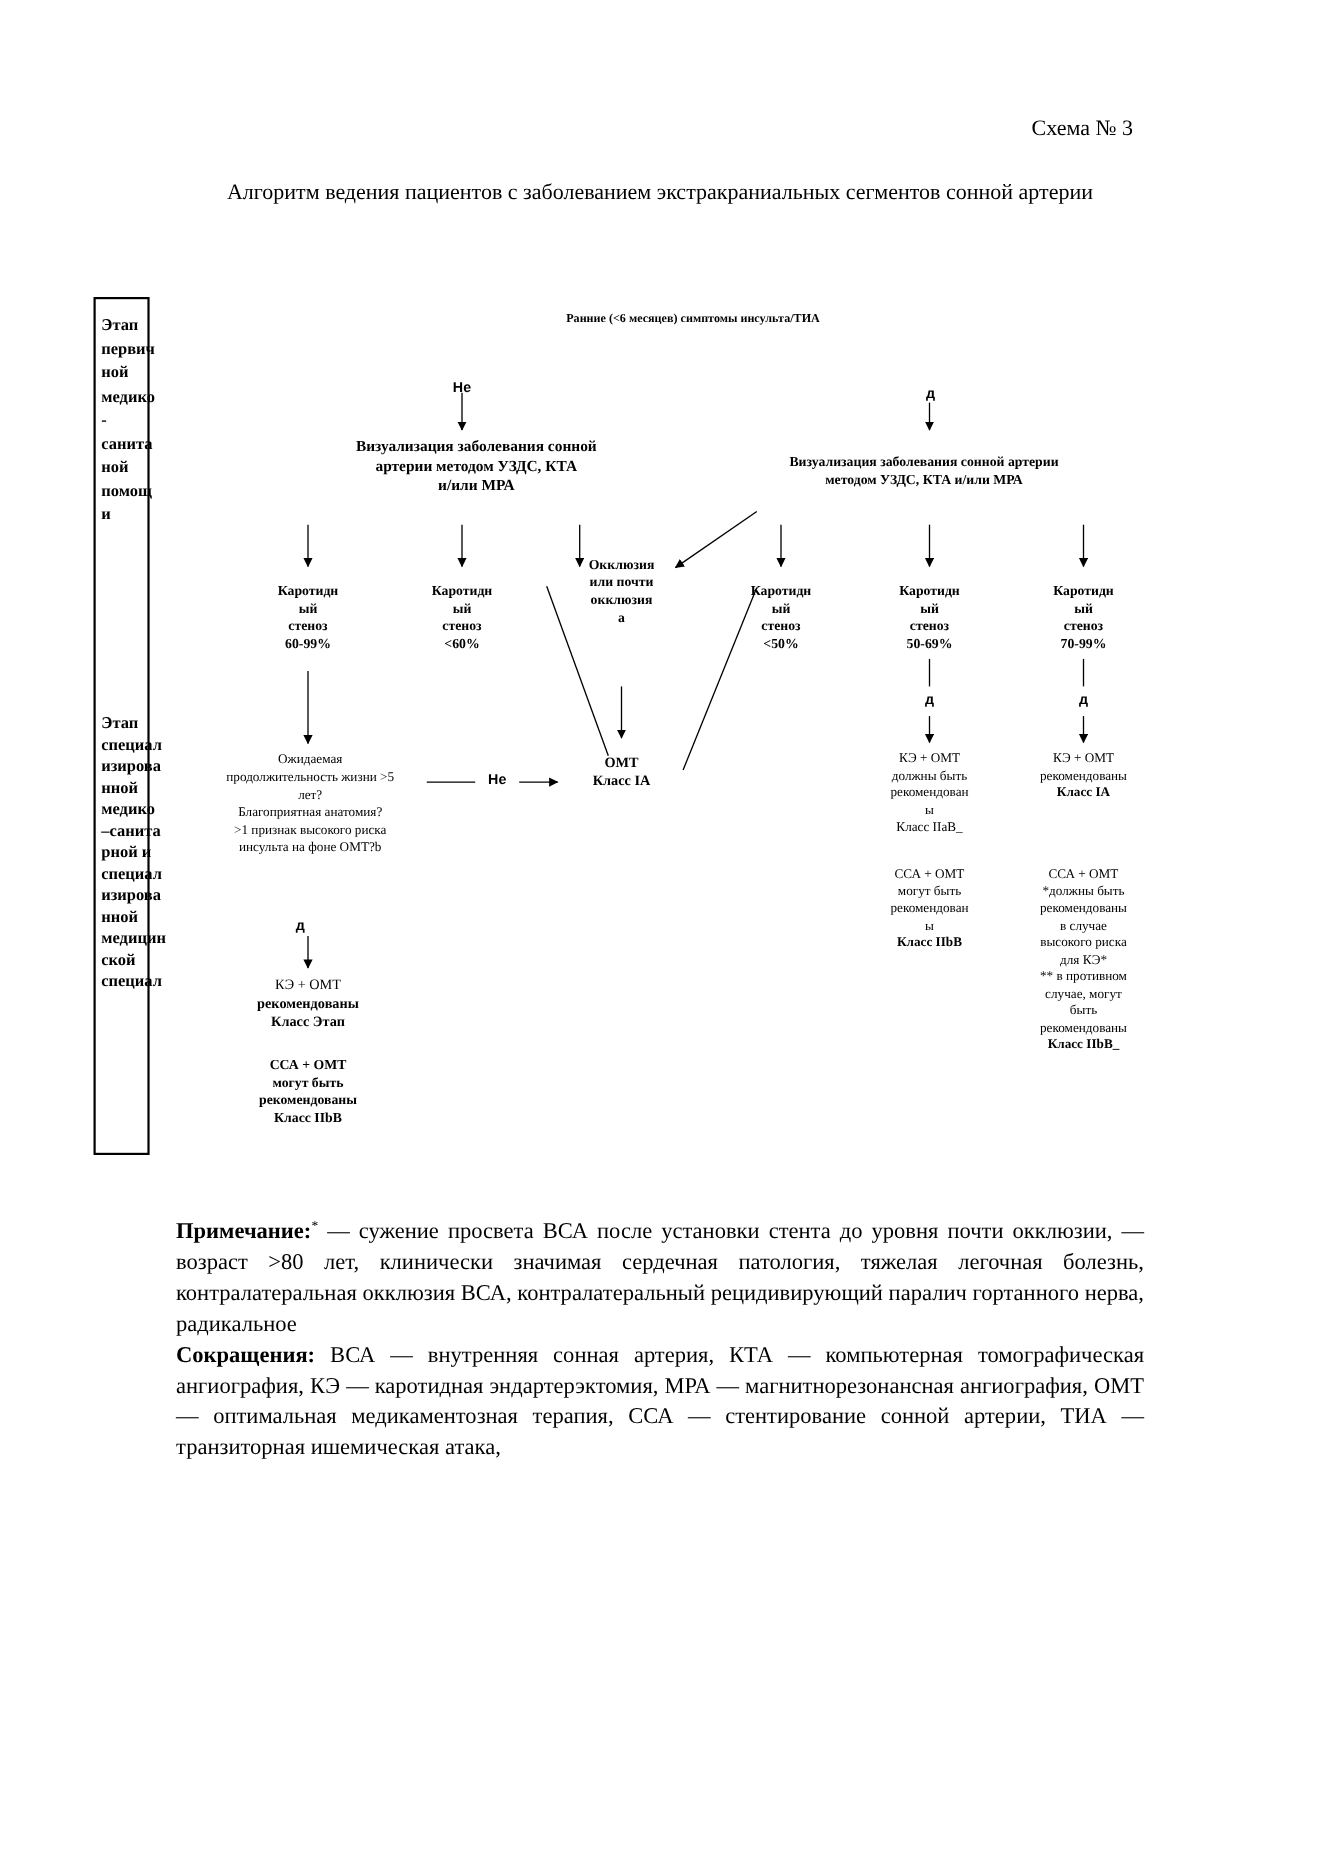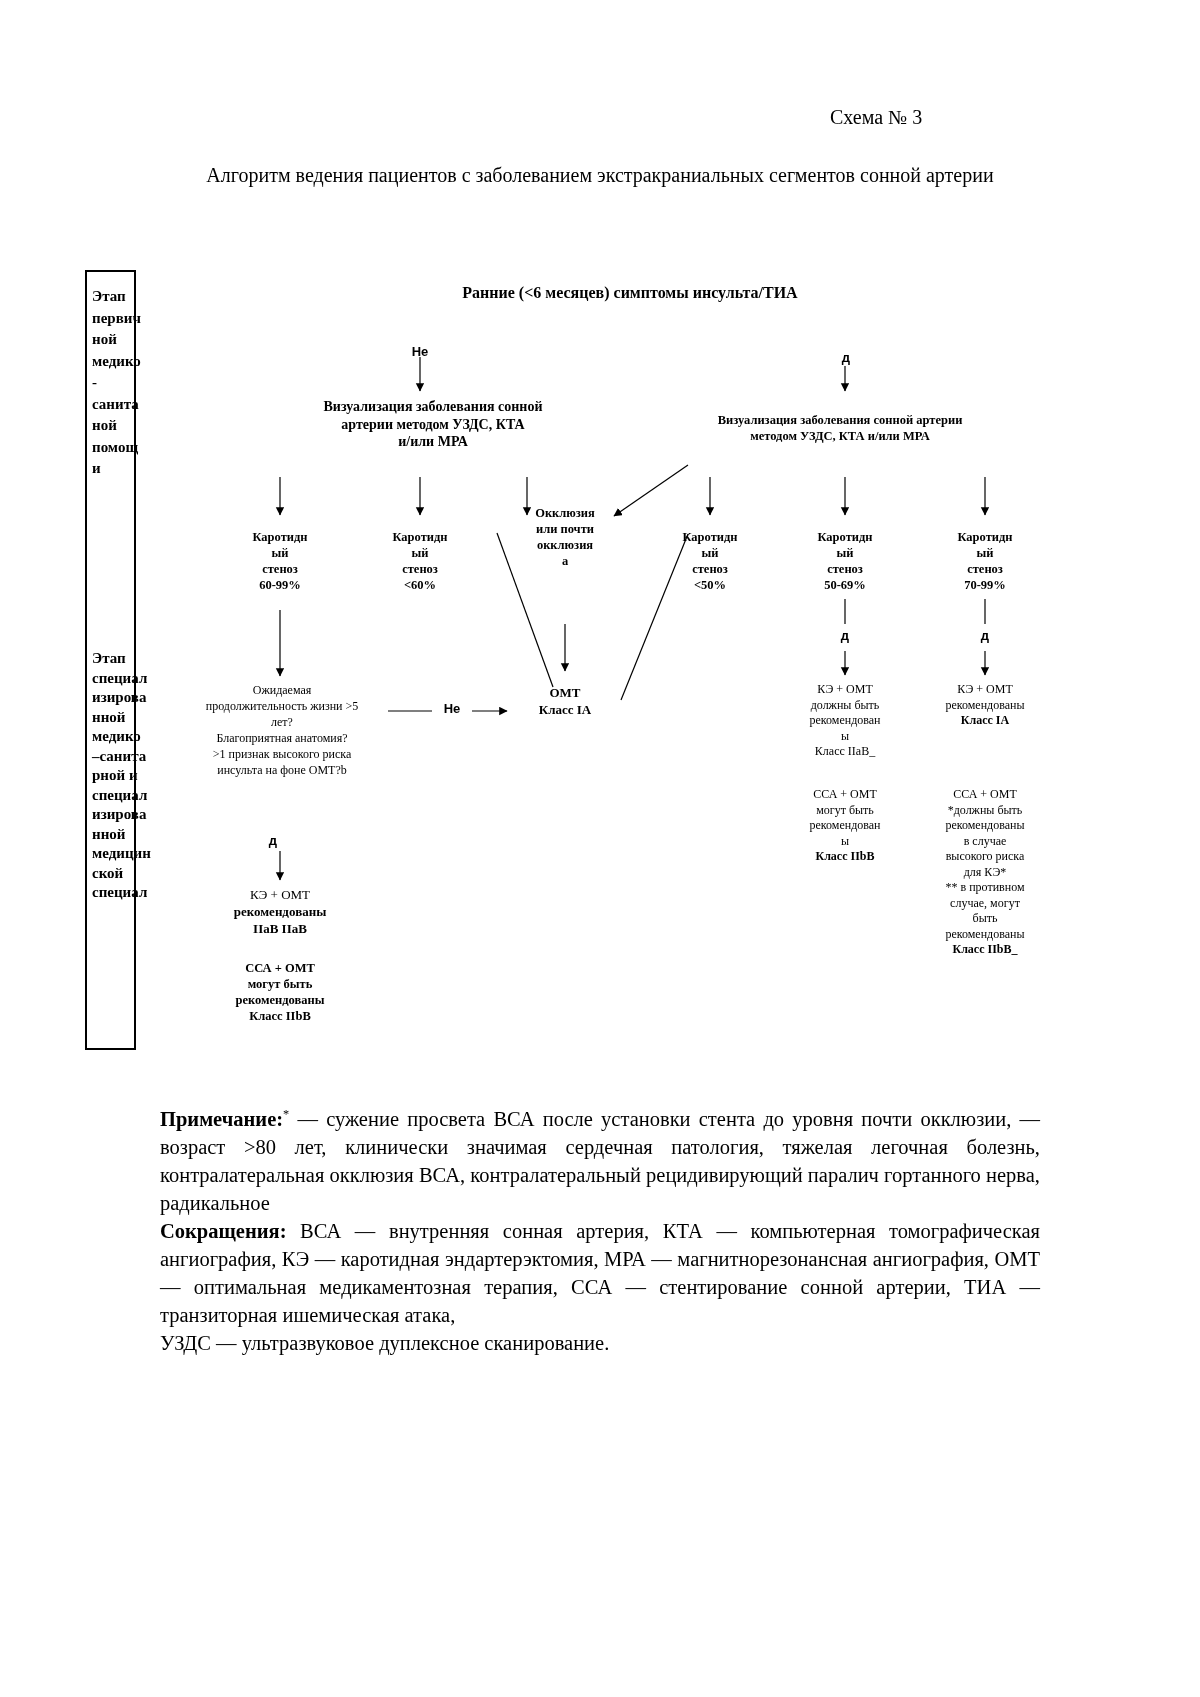--- a/index.html
+++ b/index.html
@@ -2,27 +2,27 @@
 <html><head>
 <meta charset="utf-8">
 <style>
   html,body{margin:0;padding:0;}
   body{
     width:1200px;height:1697px;position:relative;background:#ffffff;color:#000;
     font-family:"Liberation Serif", serif;
   }
   .node{position:absolute;text-align:center;}
   .b{font-weight:bold;}
-  .scheme-label{position:absolute;font-size:20px;text-align:left;}
+  .scheme-label{position:absolute;font-size:20px;text-align:right;}
   .doc-title{position:absolute;font-size:20px;text-align:center;line-height:1.35;}
   .stage-box{position:absolute;border:2px solid #000;background:transparent;}
   .stage-text{position:absolute;font-size:15px;font-weight:bold;text-align:left;white-space:nowrap;}
   .stage1{line-height:21.5px;}
   .stage2{line-height:19.5px;}
-  .root-node{font-size:16px;font-weight:bold;}
+  .root-node{font-size:11px;font-weight:bold;}
   .visual{font-weight:bold;}
   .visual-left{font-size:14px;line-height:1.25;}
   .visual-right{font-size:12.5px;line-height:1.3;}
   .hdr{font-size:12.5px;font-weight:bold;line-height:16px;}
   .dec{font-size:12px;line-height:16px;}
   .rec{font-size:12px;line-height:15.5px;}
   .rec13{font-size:13px;line-height:17px;}
   .lbl{position:absolute;text-align:center;font-size:13px;font-weight:bold;
        font-family:"Liberation Sans", sans-serif;z-index:3;}
   .lbl.on-line{background:#fff;padding:0 3px;}
@@ -217,29 +217,28 @@
 </div>
 
 <div class="lbl" style="left:266px;top:833px;width:14px;">д</div>
 
 <div class="node rec13" style="left:222px;top:886px;width:116px;">
   <div>
       <div>КЭ + ОМТ</div>
     </div>
   <div class="b">
       <div>рекомендованы</div>
-      <div>IIаВ IIаВ</div>
+      <div>Класс Этап</div>
     </div>
 </div>
 <div class="node rec" style="left:222px;top:960px;width:116px;font-size:12.5px;line-height:16px;">
   <div class="b">
       <div>ССА + ОМТ</div>
       <div>могут быть</div>
       <div>рекомендованы</div>
       <div>Класс IIbВ</div>
     </div>
 </div>
 
 <div class="notes" style="left:160px;top:1100px;width:880px;">
   <p><span class="b">Примечание:</span><sup>*</sup> <span>— сужение просвета ВСА после установки стента до уровня почти окклюзии,  — возраст &gt;80 лет, клинически значимая сердечная патология, тяжелая легочная болезнь, контралатеральная окклюзия ВСА, контралатеральный рецидивирующий паралич гортанного нерва, радикальное</span></p>
   <p><span class="b">Сокращения:</span> <span>ВСА — внутренняя сонная артерия, КТА — компьютерная томографическая ангиография, КЭ — каротидная эндартерэктомия, МРА — магнитнорезонансная ангиография, ОМТ — оптимальная медикаментозная терапия, ССА — стентирование сонной артерии, ТИА — транзиторная ишемическая атака,</span></p>
-  <p>УЗДС — ультразвуковое дуплексное сканирование.</p>
 </div>
 
 </body></html>

